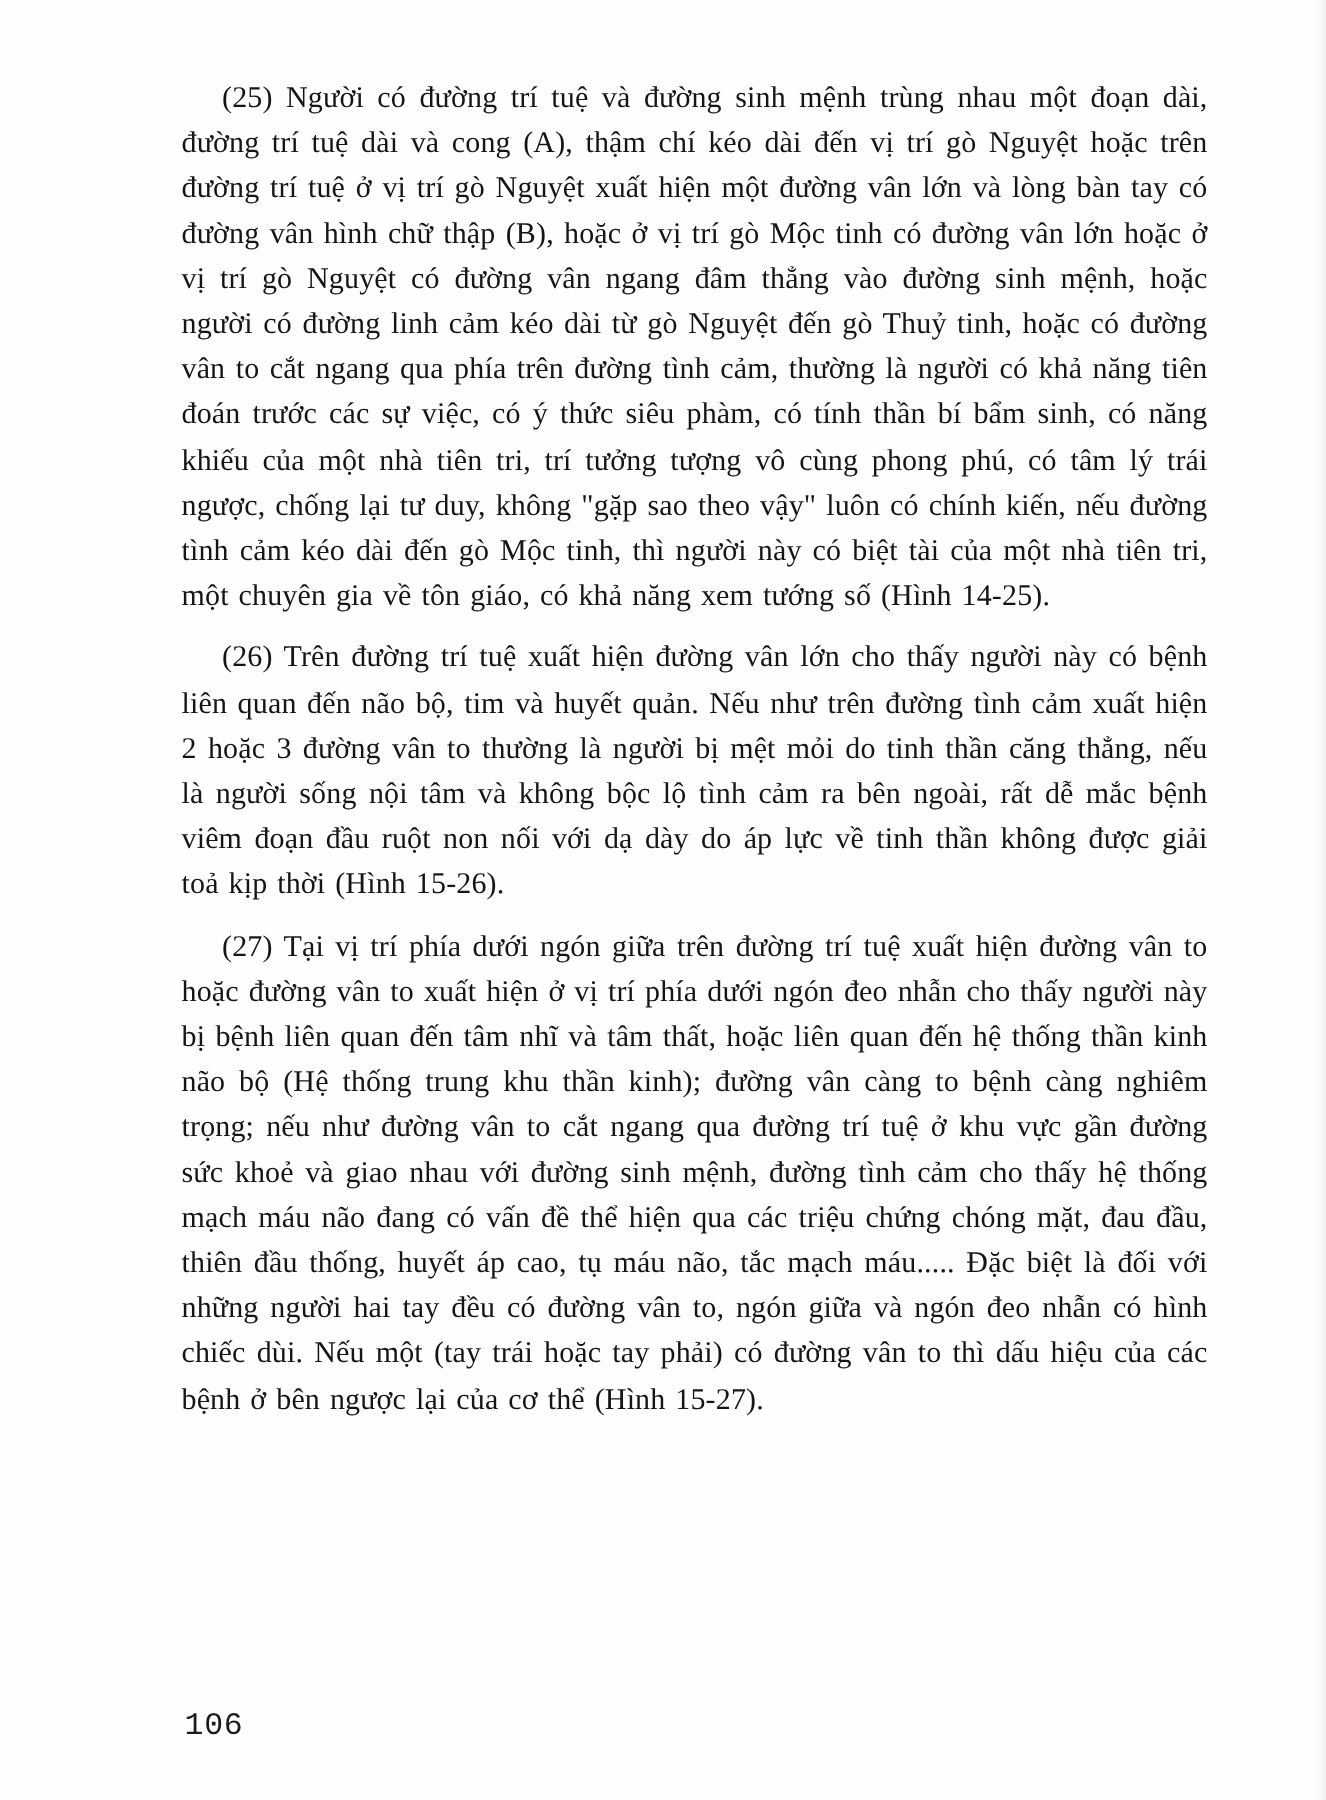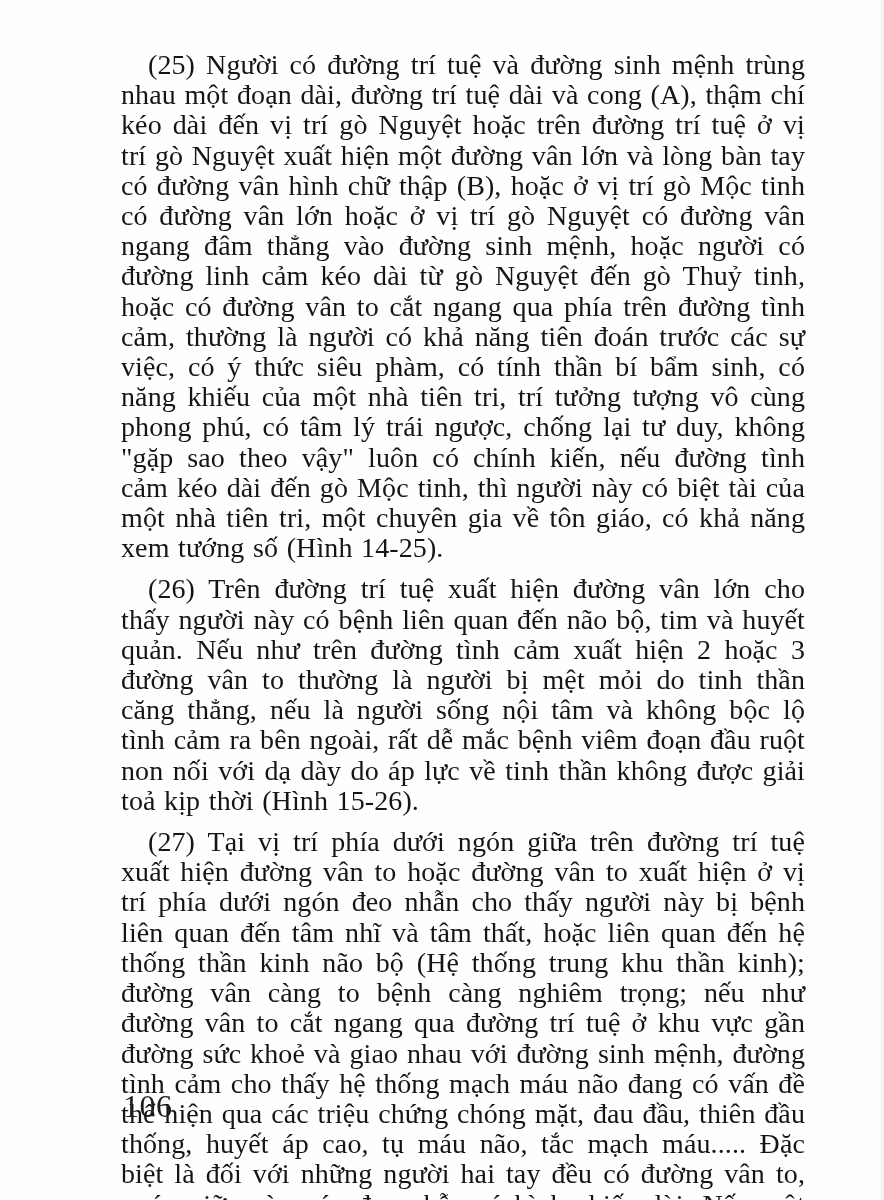--- a/index.html
+++ b/index.html
@@ -26,37 +26,37 @@
   }
   .text-block {
     position: absolute;
     left: 121px;
     top: 50px;
     width: 684px;
     color: #151515;
   }
   .text-block p {
     margin: 0 0 11px 0;
-    font-size: 28px;
+    font-size: 20px;
     line-height: 30.2px;
     text-align: justify;
     text-indent: 27px;
     word-spacing: 1.5px;
     letter-spacing: 0.1px;
   }
   .text-block p.continues {
     
     text-align-last: justify;
   }
   .page-number {
     position: absolute;
     left: 123px;
-    top: 1088px;
-    font-family: Liberation Serif, serif;
-    font-size: 32px;
+    top: 1140px;
+    font-family: Liberation Mono, monospace;
+    font-size: 21px;
     letter-spacing: 0.5px;
     color: #1c1c1c;
   }
 </style>
 </head>
 <body>
 
 <div class="page">
   <div class="text-block">
     <p>(25) Người có đường trí tuệ và đường sinh mệnh trùng nhau một đoạn dài, đường trí tuệ dài và cong (A), thậm chí kéo dài đến vị trí gò Nguyệt hoặc trên đường trí tuệ ở vị trí gò Nguyệt xuất hiện một đường vân lớn và lòng bàn tay có đường vân hình chữ thập (B), hoặc ở vị trí gò Mộc tinh có đường vân lớn hoặc ở vị trí gò Nguyệt có đường vân ngang đâm thẳng vào đường sinh mệnh, hoặc người có đường linh cảm kéo dài từ gò Nguyệt đến gò Thuỷ tinh, hoặc có đường vân to cắt ngang qua phía trên đường tình cảm, thường là người có khả năng tiên đoán trước các sự việc, có ý thức siêu phàm, có tính thần bí bẩm sinh, có năng khiếu của một nhà tiên tri, trí tưởng tượng vô cùng phong phú, có tâm lý trái ngược, chống lại tư duy, không "gặp sao theo vậy" luôn có chính kiến, nếu đường tình cảm kéo dài đến gò Mộc tinh, thì người này có biệt tài của một nhà tiên tri, một chuyên gia về tôn giáo, có khả năng xem tướng số (Hình 14-25).</p>

